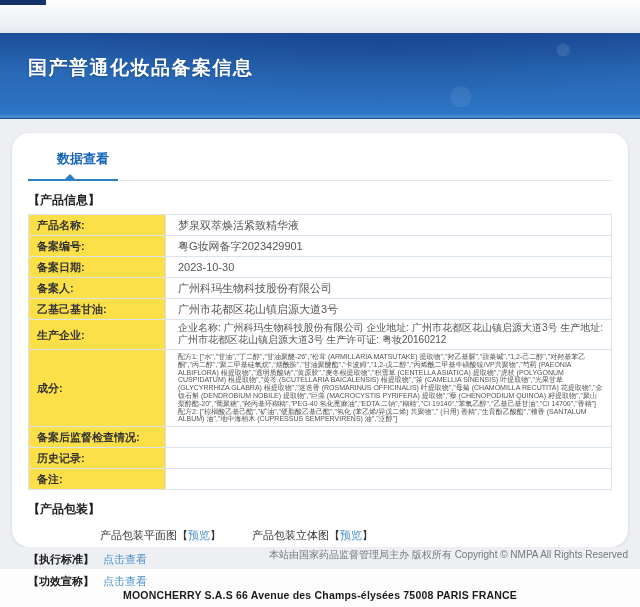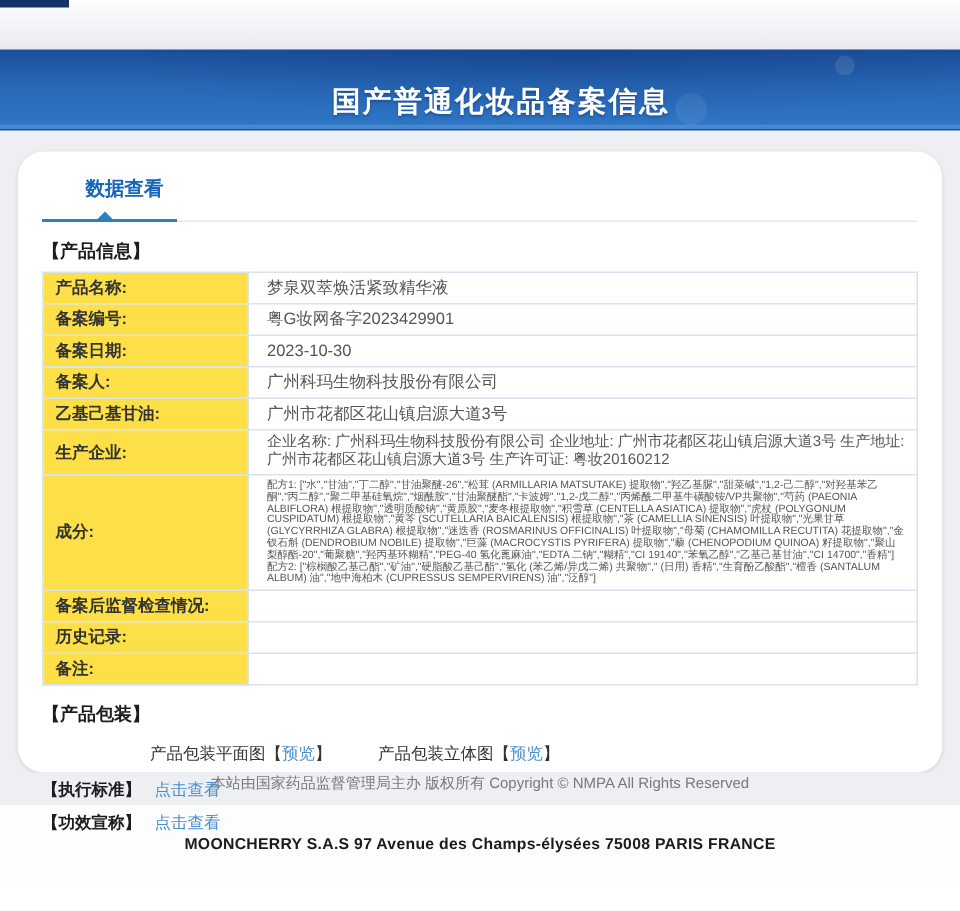--- a/index.html
+++ b/index.html
@@ -8,29 +8,28 @@
     width:640px; height:607px; overflow:hidden;
     background:#ffffff;
     font-family:"Liberation Sans", sans-serif;
     -webkit-font-smoothing:antialiased;
   }
   
   .top-strip { position:relative; height:33px; background:linear-gradient(180deg,#fdfdfe 0%,#eceef4 85%,#e6e8ef 100%); }
   .corner-bar { position:absolute; left:0; top:0; width:46px; height:5px; background:#14336b; }
   
   .banner {
-    position:relative; height:54px;
+    position:relative; height:86px;
     background:
       radial-gradient(circle at 88% 20%, rgba(255,255,255,0.10) 0 6px, rgba(255,255,255,0) 7px),
       radial-gradient(circle at 72% 75%, rgba(255,255,255,0.07) 0 10px, rgba(255,255,255,0) 11px),
       radial-gradient(ellipse at 60% 10%, rgba(10,40,110,0.25), rgba(10,40,110,0) 60%),
       linear-gradient(180deg,#1d4e99 0%, #2868b5 45%, #2e76c7 100%);
     border-bottom:1px solid #1c5094;
     box-shadow: inset 0 -3px 0 rgba(120,175,230,0.35);
-    text-align: center;
   }
   .banner h1 {
     margin:0; padding:22px 0 0 28px;
     color:#ffffff; font-size:19px; font-weight:bold; letter-spacing:1.5px;
     text-shadow:0 1px 2px rgba(0,30,80,0.35);
   }
   
   .page { background:#edeff2; padding:14px 12px 0 12px; }
   .card {
     background:#ffffff; height:414px; padding:16px 16px 0 16px;
@@ -60,21 +59,21 @@
   tr.ing td.lbl { height:72px; }
   
   .pack-line { margin:10px 0 9px 72px; font-size:11px; color:#333; }
   .pack-item { display:inline-block; }
   .pack-item + .pack-item { margin-left:28px; }
   a.blue-link { color:#4a90cc; text-decoration:none; cursor:pointer; }
   .kv-line { margin:7px 0; font-size:11px; }
   .kv-line .hdr { font-weight:bold; color:#1d1d1f; }
   .kv-line a { margin-left:6px; font-size:11px; }
   
-  .site-footer { height:22px; background:#edeff2; text-align:center; font-size:10px; color:#76797e; line-height:16px; }
+  .site-footer { height:22px; background:#edeff2; text-align:right; font-size:10px; color:#76797e; line-height:16px; }
   .bottom { height:54px; background:#fdfdfe; text-align:center; }
   .bottom p { margin:0; padding-top:20px; font-size:10.5px; font-weight:bold; color:#1b1b1b; letter-spacing:0.2px; }
 </style>
 </head>
 <body>
 
 <div class="top-strip">
   <div class="corner-bar"></div>
 </div>
 
@@ -161,14 +160,14 @@
       <span class="hdr">【功效宣称】</span>
       <a class="blue-link">点击查看</a>
     </div>
 
   </div>
 
   <div class="site-footer">本站由国家药品监督管理局主办 版权所有 Copyright © NMPA All Rights Reserved</div>
 </div>
 
 <div class="bottom">
-  <p>MOONCHERRY S.A.S 97 Avenue des Champs-élysées 75008 PARIS FRANCE</p>
+  <p>MOONCHERRY S.A.S 66 Avenue des Champs-élysées 75008 PARIS FRANCE</p>
 </div>
 
 </body></html>

